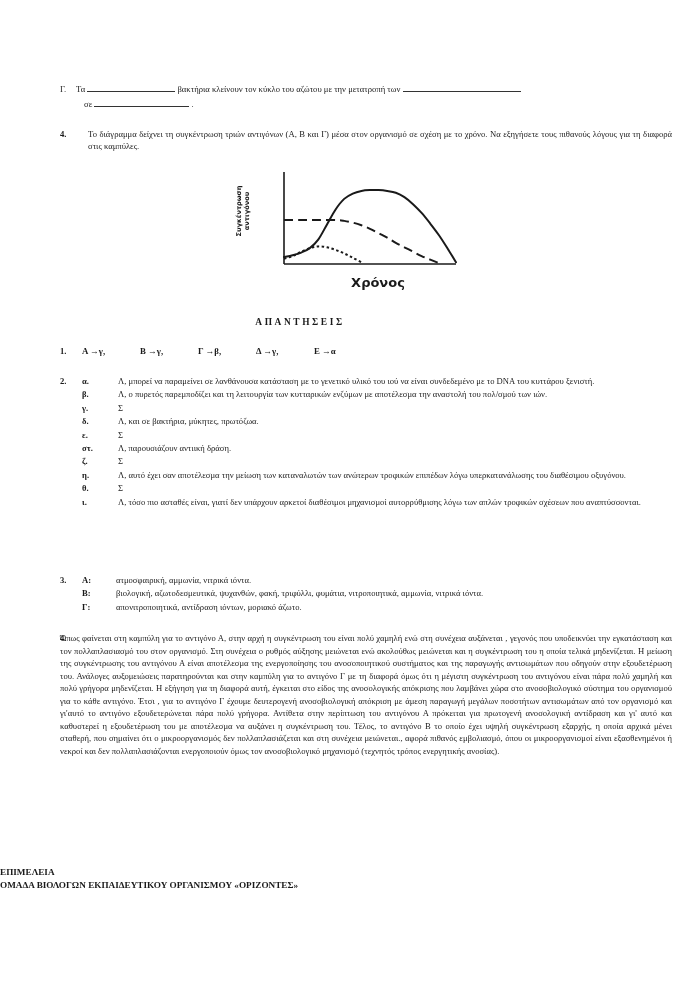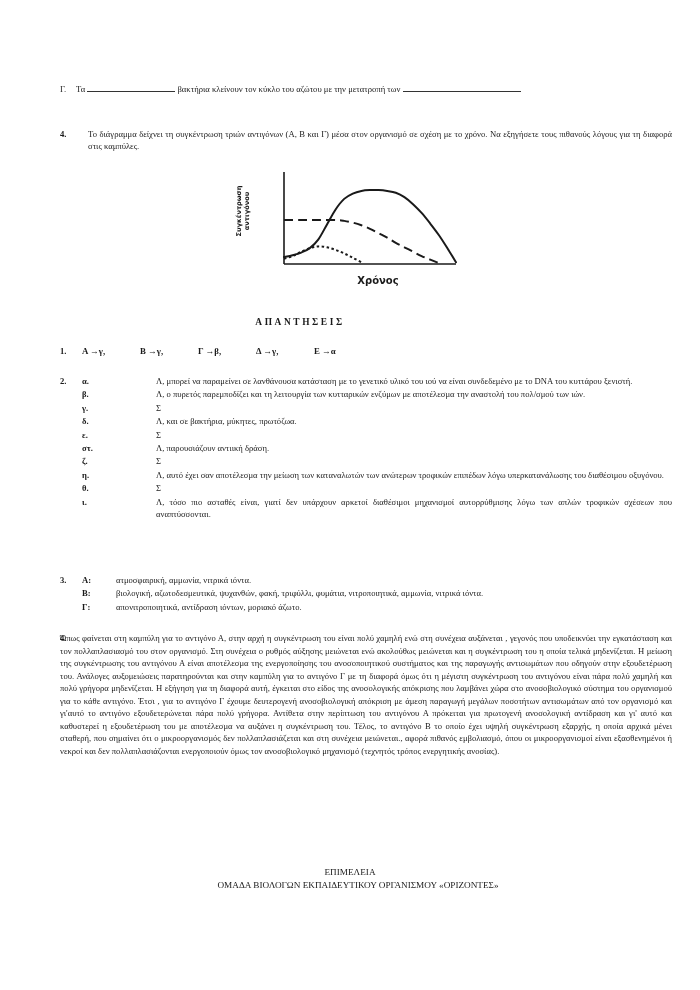--- a/index.html
+++ b/index.html
@@ -100,21 +100,21 @@
     white-space: nowrap;
   }
   #chart-ylabel .l2 { display: block; }
   #chart-xlabel {
     position: absolute;
     left: 60px;
     top: 103px;
     width: 160px;
     text-align: center;
     font-family: "DejaVu Sans", "Liberation Sans", sans-serif;
-    font-size: 10px;
+    font-size: 13px;
     font-weight: bold;
   }
   #chart-svg {
     position: absolute;
     left: 36px;
     top: 0;
     width: 184px;
     height: 100px;
   }
 
@@ -176,21 +176,20 @@
     position: absolute;
     left: 0;
     top: 0;
     width: 28px;
     font-weight: bold;
     font-size: 8.6px;
   }
   .sub-row .sub-txt {
     display: block;
     text-align: justify;
-    margin-left: 38px;
   }
 
   
   #answer-3 {
     left: 60px;
     top: 570px;
     width: 612px;
   }
   #answer-3 .num {
     position: absolute;
@@ -229,40 +228,45 @@
     text-align: justify;
     line-height: 1.46;
   }
 
   
   #footer {
     position: absolute;
     left: 0;
     top: 862px;
     width: 700px;
-    text-align: center;
+    text-align: left;
     font-size: 9.2px;
-    font-weight: normal;
+    font-weight: bold;
     line-height: 1.45;
   }
   #footer .l1 { display: block; }
-  #footer .l2 { display: block; padding-left: 16px; }
+  #footer .l2 { display: block; }
 </style>
 </head>
 <body>
 
 <div class="page">
 
   <div class="q-block" id="item-gamma">
     <div class="line1">
       <span class="lbl">Γ.</span><span>Τα</span>
       <span class="blank w1"></span>
       <span>βακτήρια κλείνουν τον κύκλο του αζώτου με την μετατροπή των</span>
       <span class="blank w2"></span>
     </div>
+    <div class="line2">
+      <span>σε</span>
+      <span class="blank w3"></span>
+      <span>.</span>
+    </div>
   </div>
 
   <div class="q-block" id="item-4prompt">
     <span class="num">4.</span>
     <span class="txt q-body">Το διάγραμμα δείχνει τη συγκέντρωση τριών αντιγόνων (Α, Β και Γ)  μέσα στον οργανισμό  σε σχέση με το χρόνο. Να εξηγήσετε τους πιθανούς λόγους για τη διαφορά στις καμπύλες.</span>
   </div>
 
   <div id="chart-figure">
     <div id="chart-ylabel">
       <span>Συγκέντρωση</span>

